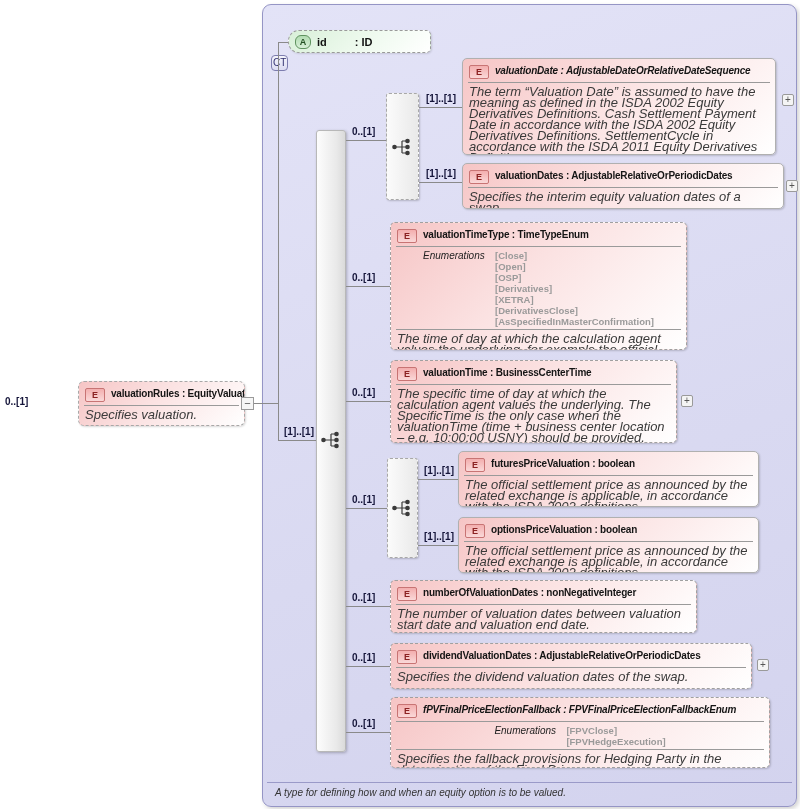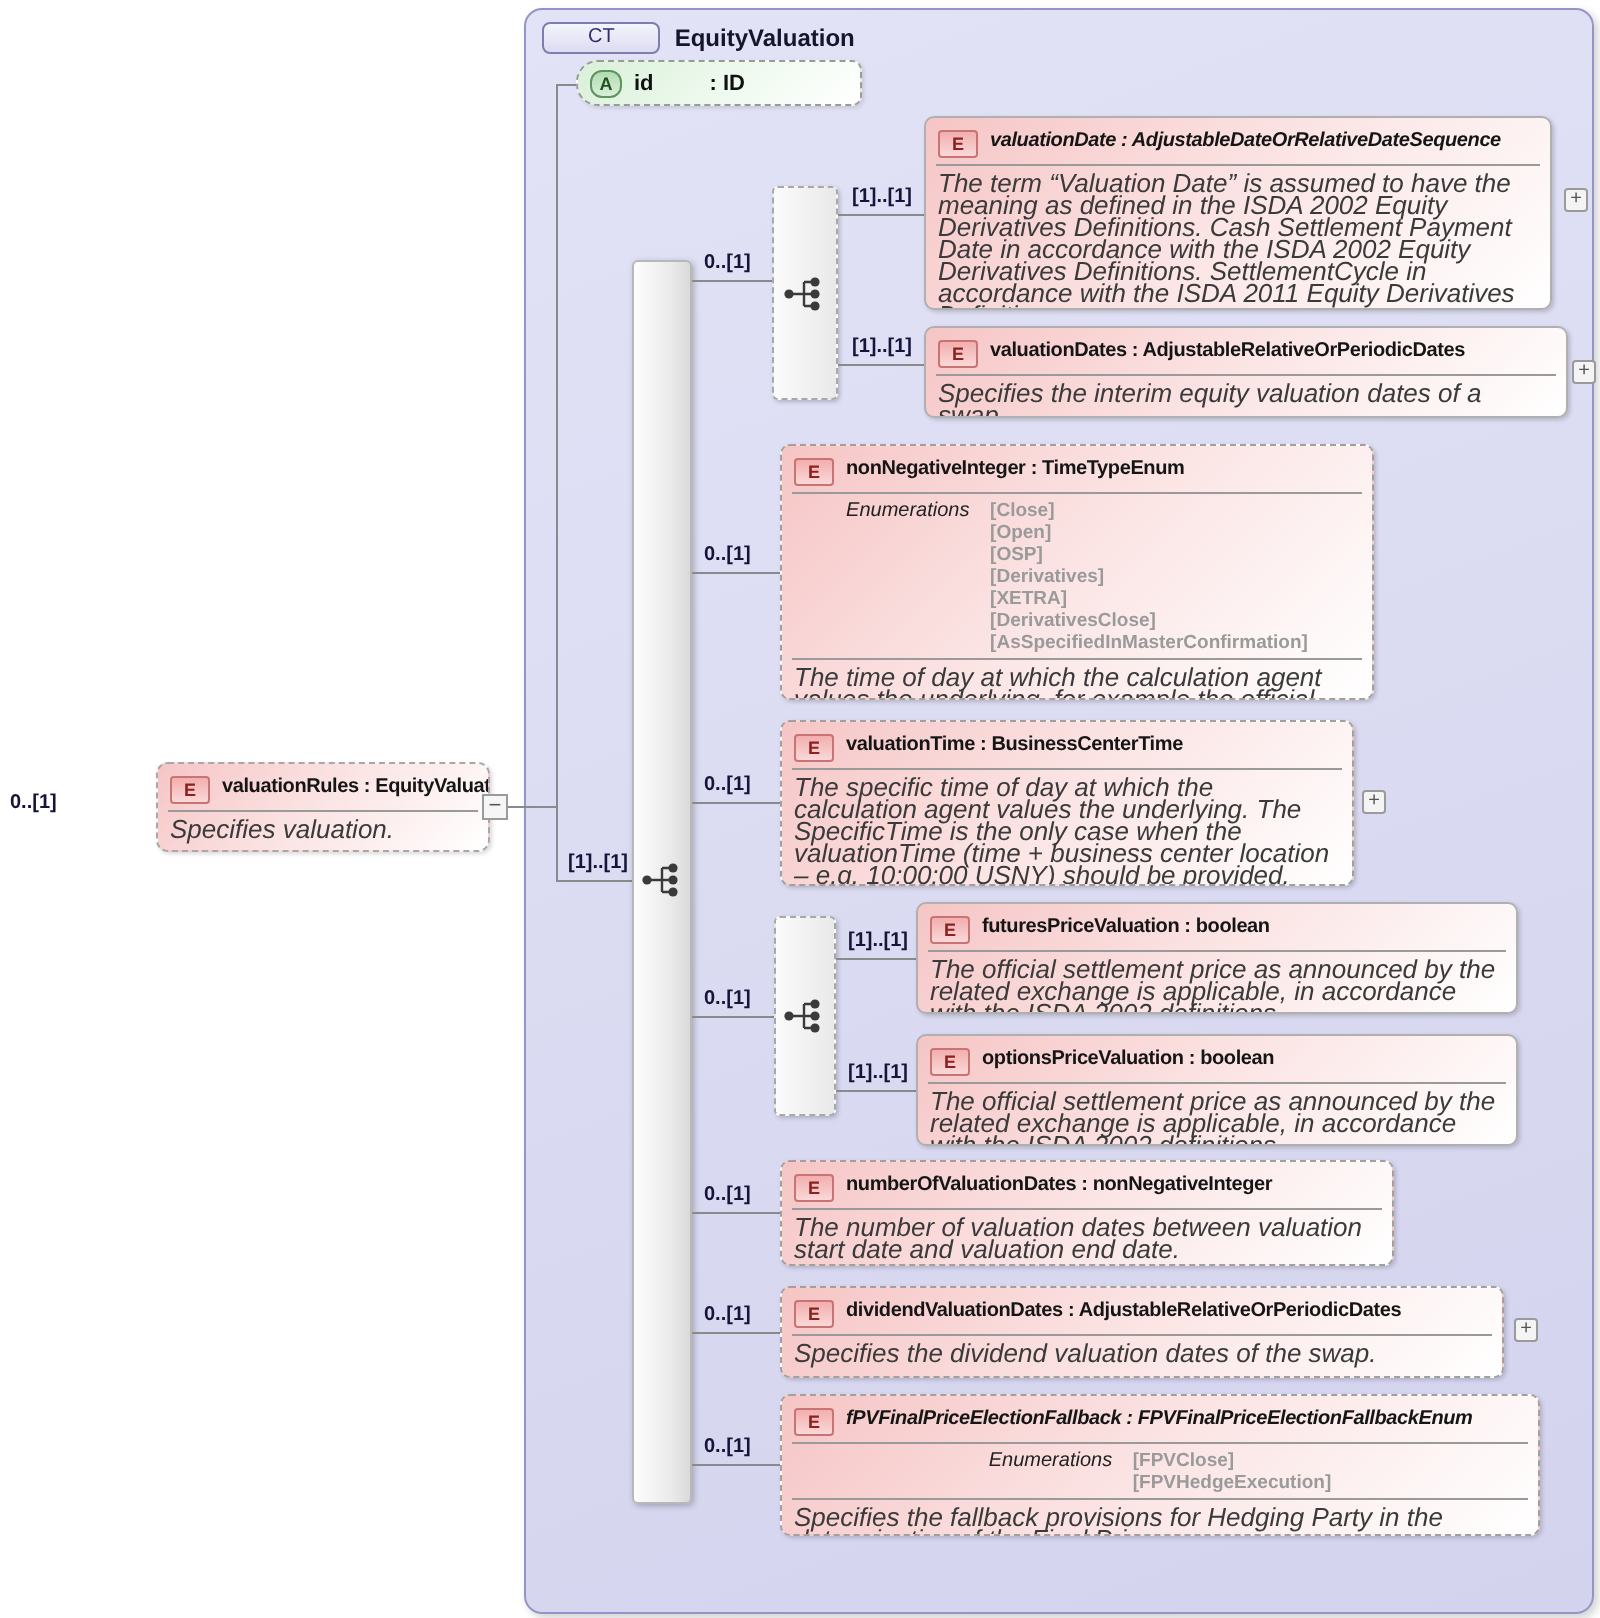--- a/index.html
+++ b/index.html
@@ -3,23 +3,23 @@
 <meta charset="utf-8">
 <style>
   html,body{margin:0;padding:0;background:#ffffff;}
   #canvas{position:relative;width:800px;height:809px;background:#ffffff;overflow:hidden;
           font-family:"Liberation Sans",sans-serif;}
   
   .ct{position:absolute;left:262px;top:4px;width:533px;height:801px;
       background:linear-gradient(160deg,#e3e3f7 0%,#d9d9f1 60%,#d3d3ee 100%);
       border:1px solid #9595c5;border-radius:9px;box-shadow:2px 2px 4px rgba(0,0,0,0.18);}
   .ct-header{position:absolute;left:8px;top:6px;display:flex;align-items:center;gap:7px;}
-  .ct-badge{display:inline-block;padding:0 22px;height:14px;line-height:14px;
+  .ct-badge{display:inline-block;padding:0 1px;height:14px;line-height:14px;
       background:linear-gradient(#f4f4fc,#dcdcf2);border:1px solid #7d7daf;border-radius:4px;
-      color:#2e2e6e;font-size:10px;font-weight:normal;}
+      color:#2e2e6e;font-size:10px;font-weight:normal;margin-top:44px;}
   .ct-name{font-size:12px;font-weight:bold;color:#15152e;}
   .ct-footer{position:absolute;left:4px;right:4px;bottom:2px;border-top:1px solid #9a9ac8;
       padding:4px 8px 6px;font-size:10px;font-style:italic;color:#333;}
   
   .attr{position:absolute;left:288px;top:30px;width:143px;height:23px;
       border:1px dashed #9a9a9a;border-radius:11px 5px 5px 11px;
       background:linear-gradient(135deg,#d9f0d9 0%,#effaef 55%,#ffffff 100%);
       display:flex;align-items:center;gap:6px;padding:0 6px;box-sizing:border-box;
       box-shadow:1px 1px 2px rgba(0,0,0,0.12);}
   .a-badge{display:inline-block;min-width:14px;text-align:center;height:12px;line-height:12px;
@@ -71,20 +71,21 @@
 </head>
 <body>
 
 <div id="canvas">
 
   <div class="ct">
     <div class="ct-header">
       <span class="ct-badge">CT</span>
       <span class="ct-name">EquityValuation</span>
     </div>
+    <div class="ct-footer">A type for defining how and when an equity option is to be valued.</div>
   </div>
 
   <div class="card" style="left:5px;top:396px;">0..[1]</div>
   <div class="src">
     <div class="ehead">
       <span class="ebadge">E</span>
       <span class="etitle">valuationRules : EquityValuation</span>
     </div>
     <div class="esep"></div>
     <div class="eann">Specifies valuation.</div>
@@ -145,21 +146,21 @@
     <div class="esep"></div>
     <div class="eann">Specifies the interim equity valuation dates of a swap.</div>
   </div>
   <div class="plusbox" style="left:786px;top:180px;">+</div>
 
   <div class="hline" style="left:346px;top:286px;width:44px;"></div>
   <div class="card" style="left:352px;top:272px;">0..[1]</div>
   <div class="ebox dashed" style="left:390px;top:222px;width:297px;height:128px;">
     <div class="ehead">
       <span class="ebadge">E</span>
-      <span class="etitle">nonNegativeInteger : TimeTypeEnum</span>
+      <span class="etitle">valuationTimeType : TimeTypeEnum</span>
     </div>
     <div class="esep"></div>
     <div class="enumrow">
       <span class="enumlabel">Enumerations</span>
       <span class="enumvals">
         <div>[Close]</div>
         <div>[Open]</div>
         <div>[OSP]</div>
         <div>[Derivatives]</div>
         <div>[XETRA]</div>

